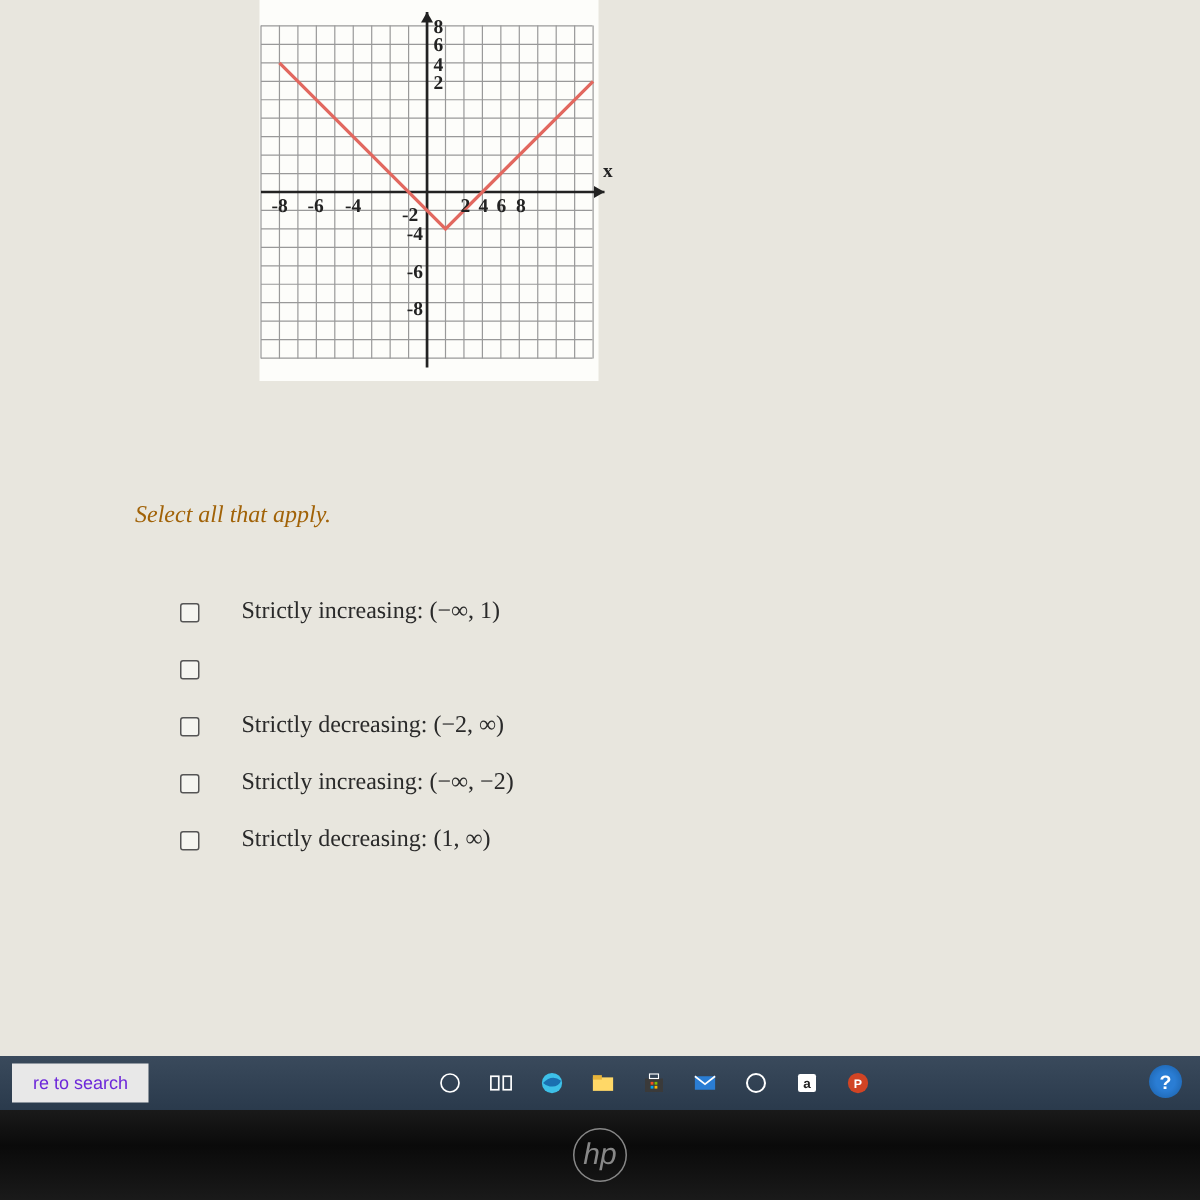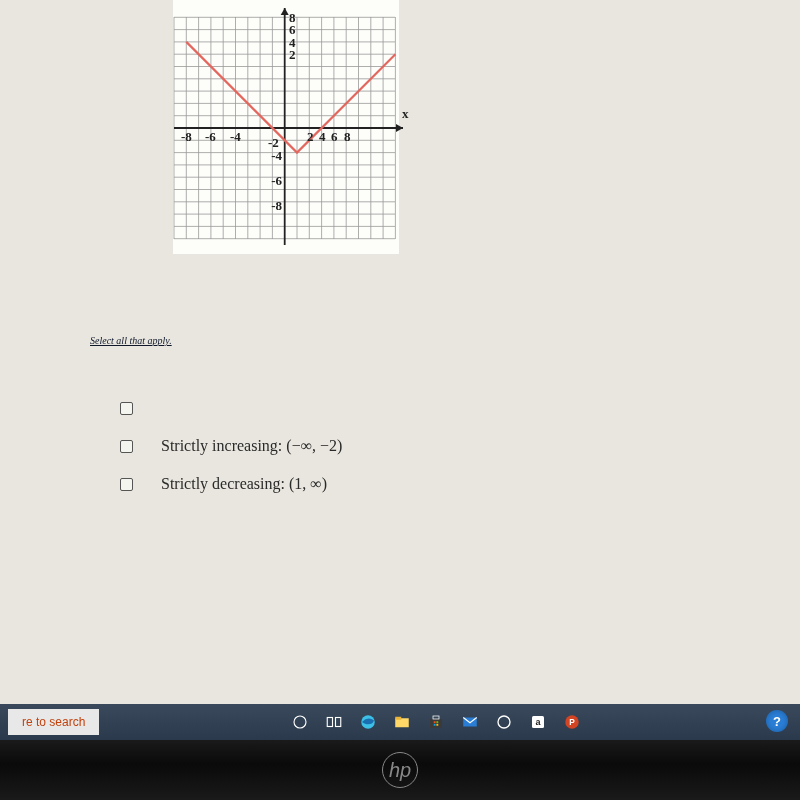--- a/index.html
+++ b/index.html
@@ -21,23 +21,22 @@
     .graph-container {
       position: absolute;
       left: 155px;
       top: 0px;
     }
     .prompt {
       position: absolute;
       left: 90px;
       top: 335px;
       font-style: italic;
-      font-size: 10px;
-      color: #0f172a;
-      text-decoration: underline;
+      font-size: 16px;
+      color: #a16207;
     }
     .options {
       position: absolute;
       left: 120px;
       top: 395px;
     }
     .option-row {
       display: flex;
       align-items: center;
       margin-bottom: 12px;
@@ -63,21 +62,21 @@
       left: 0;
       right: 0;
       height: 36px;
       background: linear-gradient(180deg, #3a4a5c 0%, #2a3a4c 100%);
       display: flex;
       align-items: center;
       padding: 0 8px;
     }
     .search-box {
       background: #e8e8e8;
-      color: #c2410c;
+      color: #6d28d9;
       font-size: 12px;
       padding: 6px 14px;
       font-family: "Segoe UI", sans-serif;
       margin-right: 4px;
     }
     .tb-spacer { width: 180px; }
     .tb-icon {
       width: 30px;
       height: 30px;
       display: flex;
@@ -206,20 +205,28 @@
         <text x="127" y="210" text-anchor="end">-8</text>
       </g>
     </svg>
   </div>
 
   <div class="prompt">Select all that apply.</div>
 
   <div class="options">
     <div class="option-row">
       <div class="checkbox"></div>
+      <span class="option-text">Strictly increasing: (−∞, 1)</span>
+    </div>
+    <div class="option-row">
+      <div class="checkbox"></div>
+    </div>
+    <div class="option-row">
+      <div class="checkbox"></div>
+      <span class="option-text">Strictly decreasing: (−2, ∞)</span>
     </div>
     <div class="option-row">
       <div class="checkbox"></div>
       <span class="option-text">Strictly increasing: (−∞, −2)</span>
     </div>
     <div class="option-row">
       <div class="checkbox"></div>
       <span class="option-text">Strictly decreasing: (1, ∞)</span>
     </div>
   </div>

